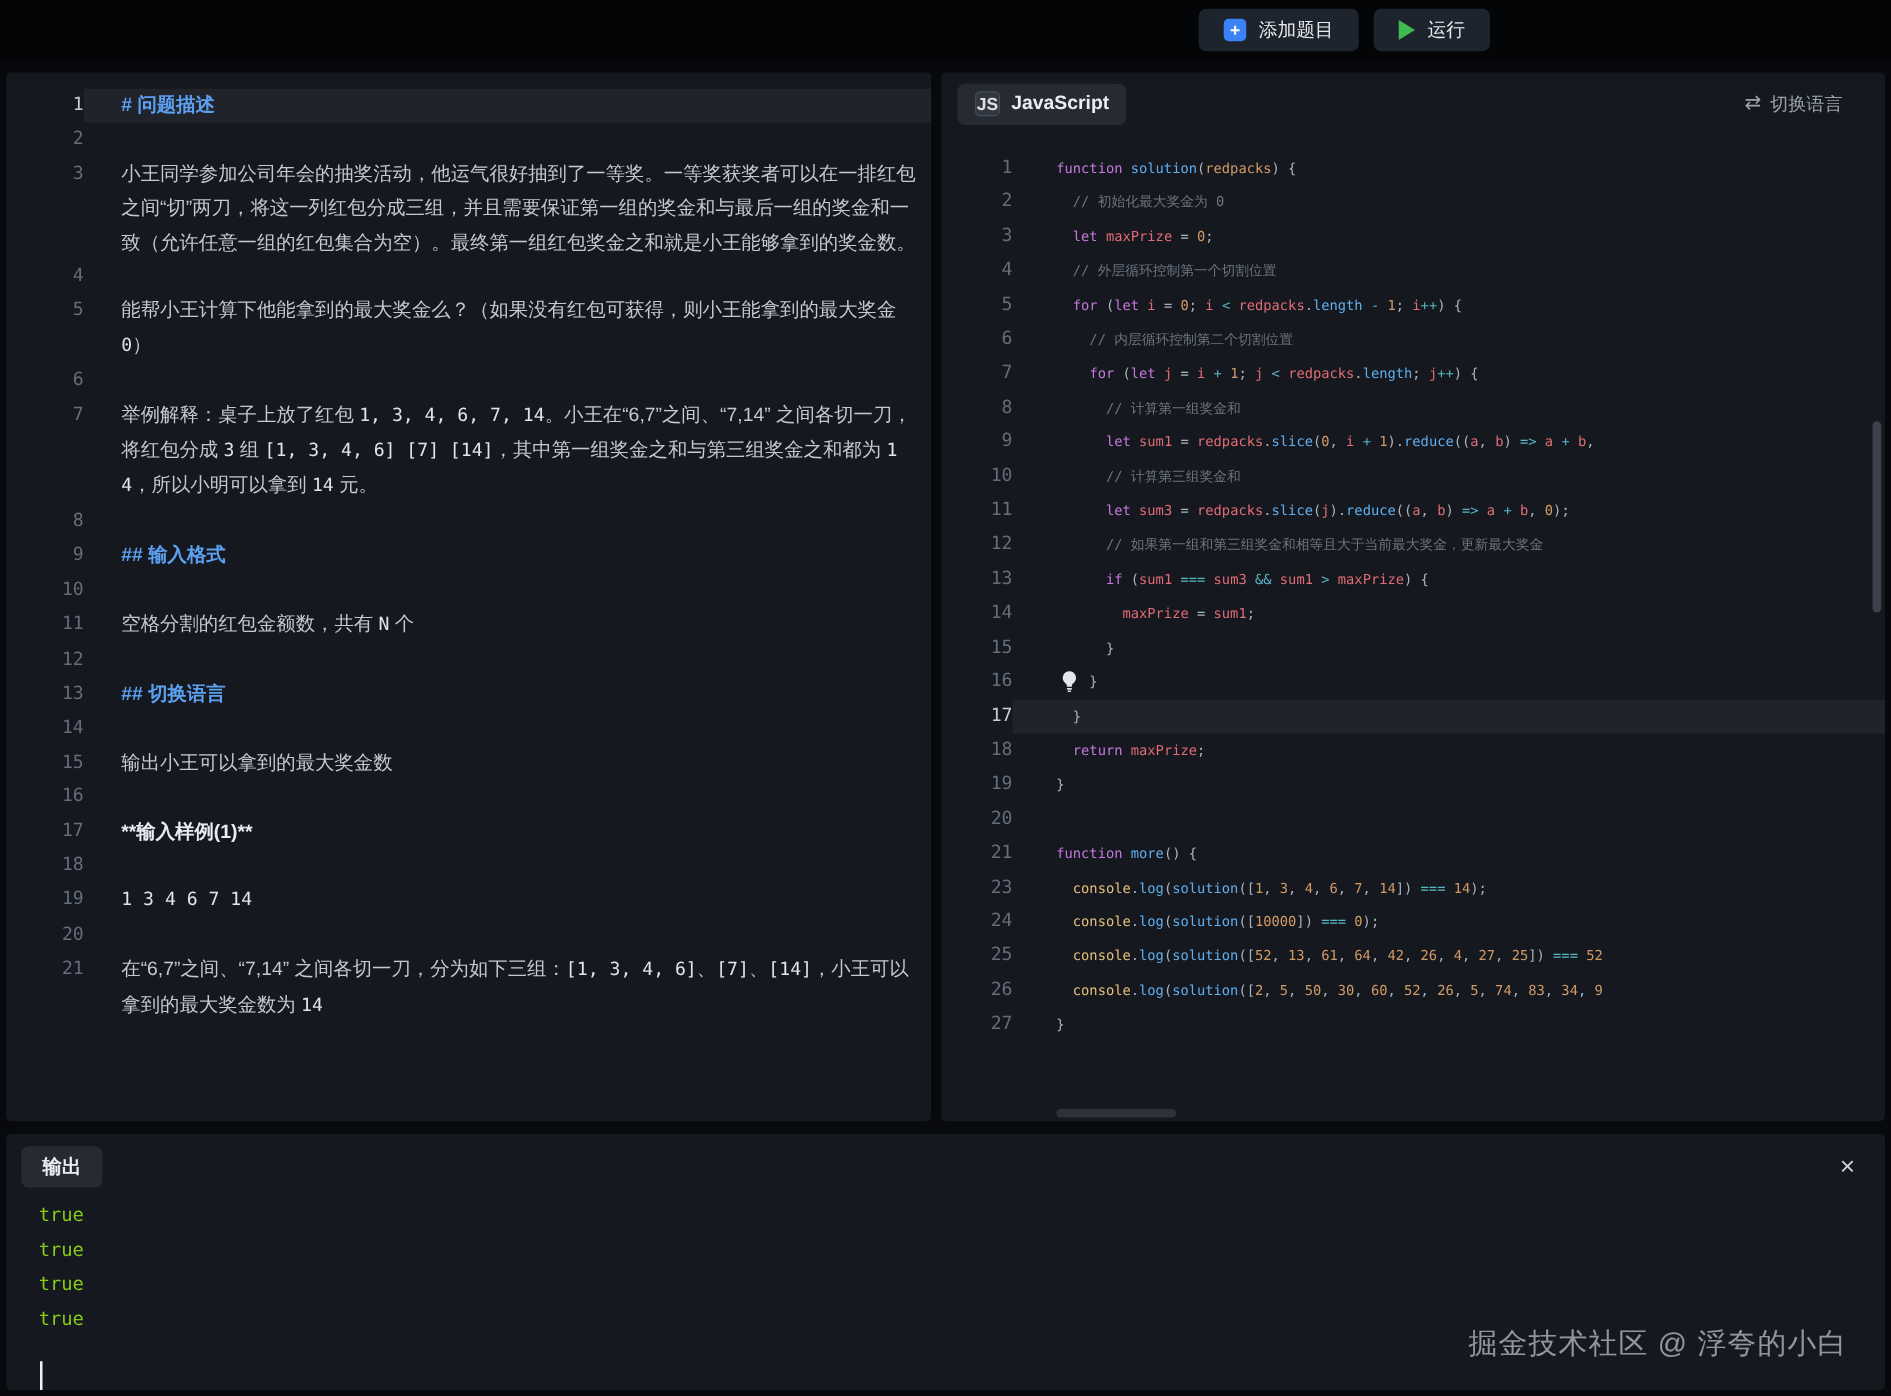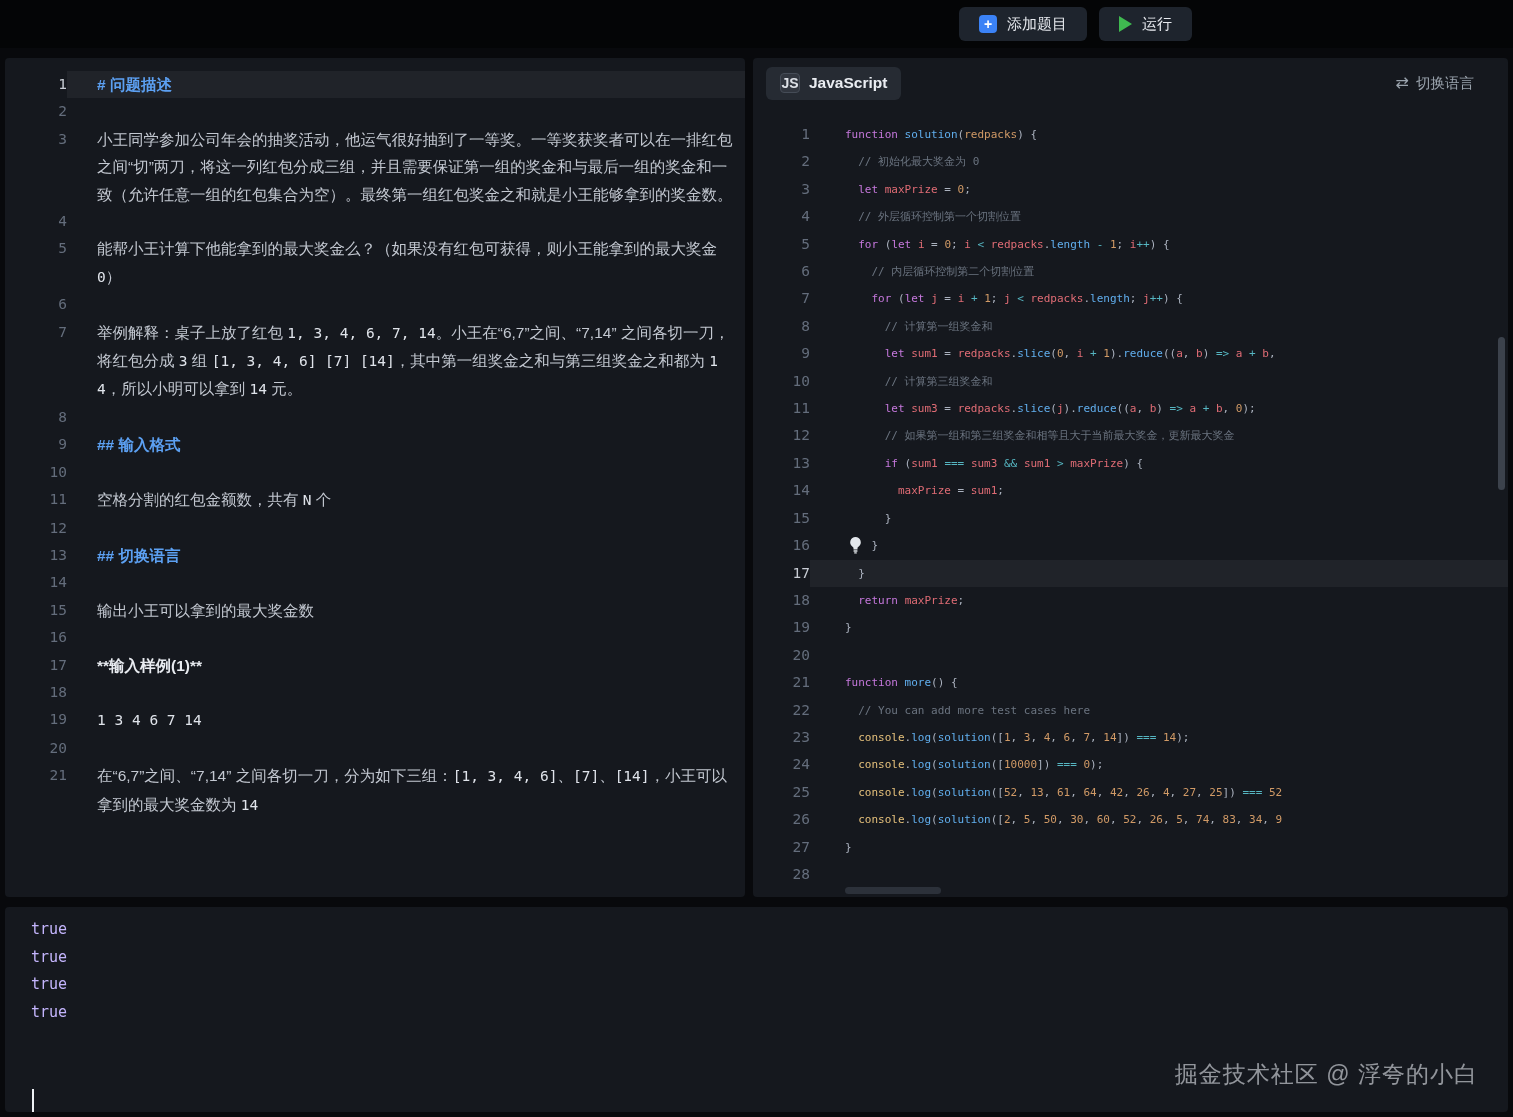--- a/index.html
+++ b/index.html
@@ -51,21 +51,21 @@
 
   .bulb { position:absolute; left:38px; top:4px; width:16px; height:18px; }
   .vscroll { position:absolute; right:3px; top:279px; width:7px; height:153px; background:#3c424c; border-radius:4px; }
   .hscroll { position:absolute; left:92px; bottom:3px; width:96px; height:7px; background:#2c313a; border-radius:4px; }
 
   
   .output { margin:10px 5px 0; height:205px; background:#15181e; border-radius:4px; position:relative; }
   .ohead { display:flex; align-items:center; padding:10px 14px 0 12px; }
   .ochip { background:#262b33; border-radius:6px; height:33px; padding:0 17px; display:flex; align-items:center; color:#eaedf2; font-size:15.5px; font-weight:bold; }
   .oclose { margin-left:auto; color:#cdd2da; font-size:21px; line-height:1; cursor:pointer; padding:2px 10px; }
-  .obody { padding:9px 16px 0 26px; font-family:"DejaVu Sans Mono","Liberation Mono",monospace; font-size:15px; line-height:27.5px; color:#c4b5fd; }
+  .obody { padding:9px 16px 0 26px; font-family:"DejaVu Sans Mono","Liberation Mono",monospace; font-size:15px; line-height:27.5px; color:#84cc16; }
   .caret { position:absolute; left:27px; top:182px; width:2px; height:23px; background:#eef1f5; }
   .watermark { position:absolute; right:30px; bottom:22px; font-size:23px; color:rgba(222,226,232,0.62); letter-spacing:1px; }
 </style>
 </head>
 <body>
 
 <div class="topbar">
   <button class="tb-btn">
     <span class="plus-badge">+</span>
     <span>添加题目</span>
@@ -261,55 +261,53 @@
         </div>
         <div class="row">
           <span class="ln">20</span>
           <div class="lc"></div>
         </div>
         <div class="row">
           <span class="ln">21</span>
           <div class="lc"><span class="tk-kw">function</span><span class="tk-pl"> </span><span class="tk-fn">more</span><span class="tk-pl">() {</span></div>
         </div>
         <div class="row">
-          <span class="ln">22</span>
-          <div class="lc"><span class="tk-cm">  // You can add more test cases here</span></div>
-        </div>
-        <div class="row">
           <span class="ln">23</span>
           <div class="lc"><span class="tk-pl">  </span><span class="tk-cs">console</span><span class="tk-pl">.</span><span class="tk-fn">log</span><span class="tk-pl">(</span><span class="tk-fn">solution</span><span class="tk-pl">([</span><span class="tk-nm">1</span><span class="tk-pl">, </span><span class="tk-nm">3</span><span class="tk-pl">, </span><span class="tk-nm">4</span><span class="tk-pl">, </span><span class="tk-nm">6</span><span class="tk-pl">, </span><span class="tk-nm">7</span><span class="tk-pl">, </span><span class="tk-nm">14</span><span class="tk-pl">]) </span><span class="tk-op">===</span><span class="tk-pl"> </span><span class="tk-nm">14</span><span class="tk-pl">);</span></div>
         </div>
         <div class="row">
           <span class="ln">24</span>
           <div class="lc"><span class="tk-pl">  </span><span class="tk-cs">console</span><span class="tk-pl">.</span><span class="tk-fn">log</span><span class="tk-pl">(</span><span class="tk-fn">solution</span><span class="tk-pl">([</span><span class="tk-nm">10000</span><span class="tk-pl">]) </span><span class="tk-op">===</span><span class="tk-pl"> </span><span class="tk-nm">0</span><span class="tk-pl">);</span></div>
         </div>
         <div class="row">
           <span class="ln">25</span>
           <div class="lc"><span class="tk-pl">  </span><span class="tk-cs">console</span><span class="tk-pl">.</span><span class="tk-fn">log</span><span class="tk-pl">(</span><span class="tk-fn">solution</span><span class="tk-pl">([</span><span class="tk-nm">52</span><span class="tk-pl">, </span><span class="tk-nm">13</span><span class="tk-pl">, </span><span class="tk-nm">61</span><span class="tk-pl">, </span><span class="tk-nm">64</span><span class="tk-pl">, </span><span class="tk-nm">42</span><span class="tk-pl">, </span><span class="tk-nm">26</span><span class="tk-pl">, </span><span class="tk-nm">4</span><span class="tk-pl">, </span><span class="tk-nm">27</span><span class="tk-pl">, </span><span class="tk-nm">25</span><span class="tk-pl">]) </span><span class="tk-op">===</span><span class="tk-pl"> </span><span class="tk-nm">52</span></div>
         </div>
         <div class="row">
           <span class="ln">26</span>
           <div class="lc"><span class="tk-pl">  </span><span class="tk-cs">console</span><span class="tk-pl">.</span><span class="tk-fn">log</span><span class="tk-pl">(</span><span class="tk-fn">solution</span><span class="tk-pl">([</span><span class="tk-nm">2</span><span class="tk-pl">, </span><span class="tk-nm">5</span><span class="tk-pl">, </span><span class="tk-nm">50</span><span class="tk-pl">, </span><span class="tk-nm">30</span><span class="tk-pl">, </span><span class="tk-nm">60</span><span class="tk-pl">, </span><span class="tk-nm">52</span><span class="tk-pl">, </span><span class="tk-nm">26</span><span class="tk-pl">, </span><span class="tk-nm">5</span><span class="tk-pl">, </span><span class="tk-nm">74</span><span class="tk-pl">, </span><span class="tk-nm">83</span><span class="tk-pl">, </span><span class="tk-nm">34</span><span class="tk-pl">, </span><span class="tk-nm">9</span></div>
         </div>
         <div class="row">
           <span class="ln">27</span>
           <div class="lc"><span class="tk-pl">}</span></div>
-        </div>
-        <div class="row">
-          <span class="ln">28</span>
-          <div class="lc"></div>
         </div>
       </div>
     <div class="vscroll"></div>
     <div class="hscroll"></div>
   </section>
 
 </div>
 
 <div class="output">
+  <div class="ohead">
+    <div class="ochip">
+      <span>输出</span>
+    </div>
+    <span class="oclose">×</span>
+  </div>
   <div class="obody" id="output-lines">
       <div>true</div>
       <div>true</div>
       <div>true</div>
       <div>true</div>
     </div>
   <div class="caret"></div>
   <div class="watermark">掘金技术社区 @ 浮夸的小白</div>
 </div>
 

